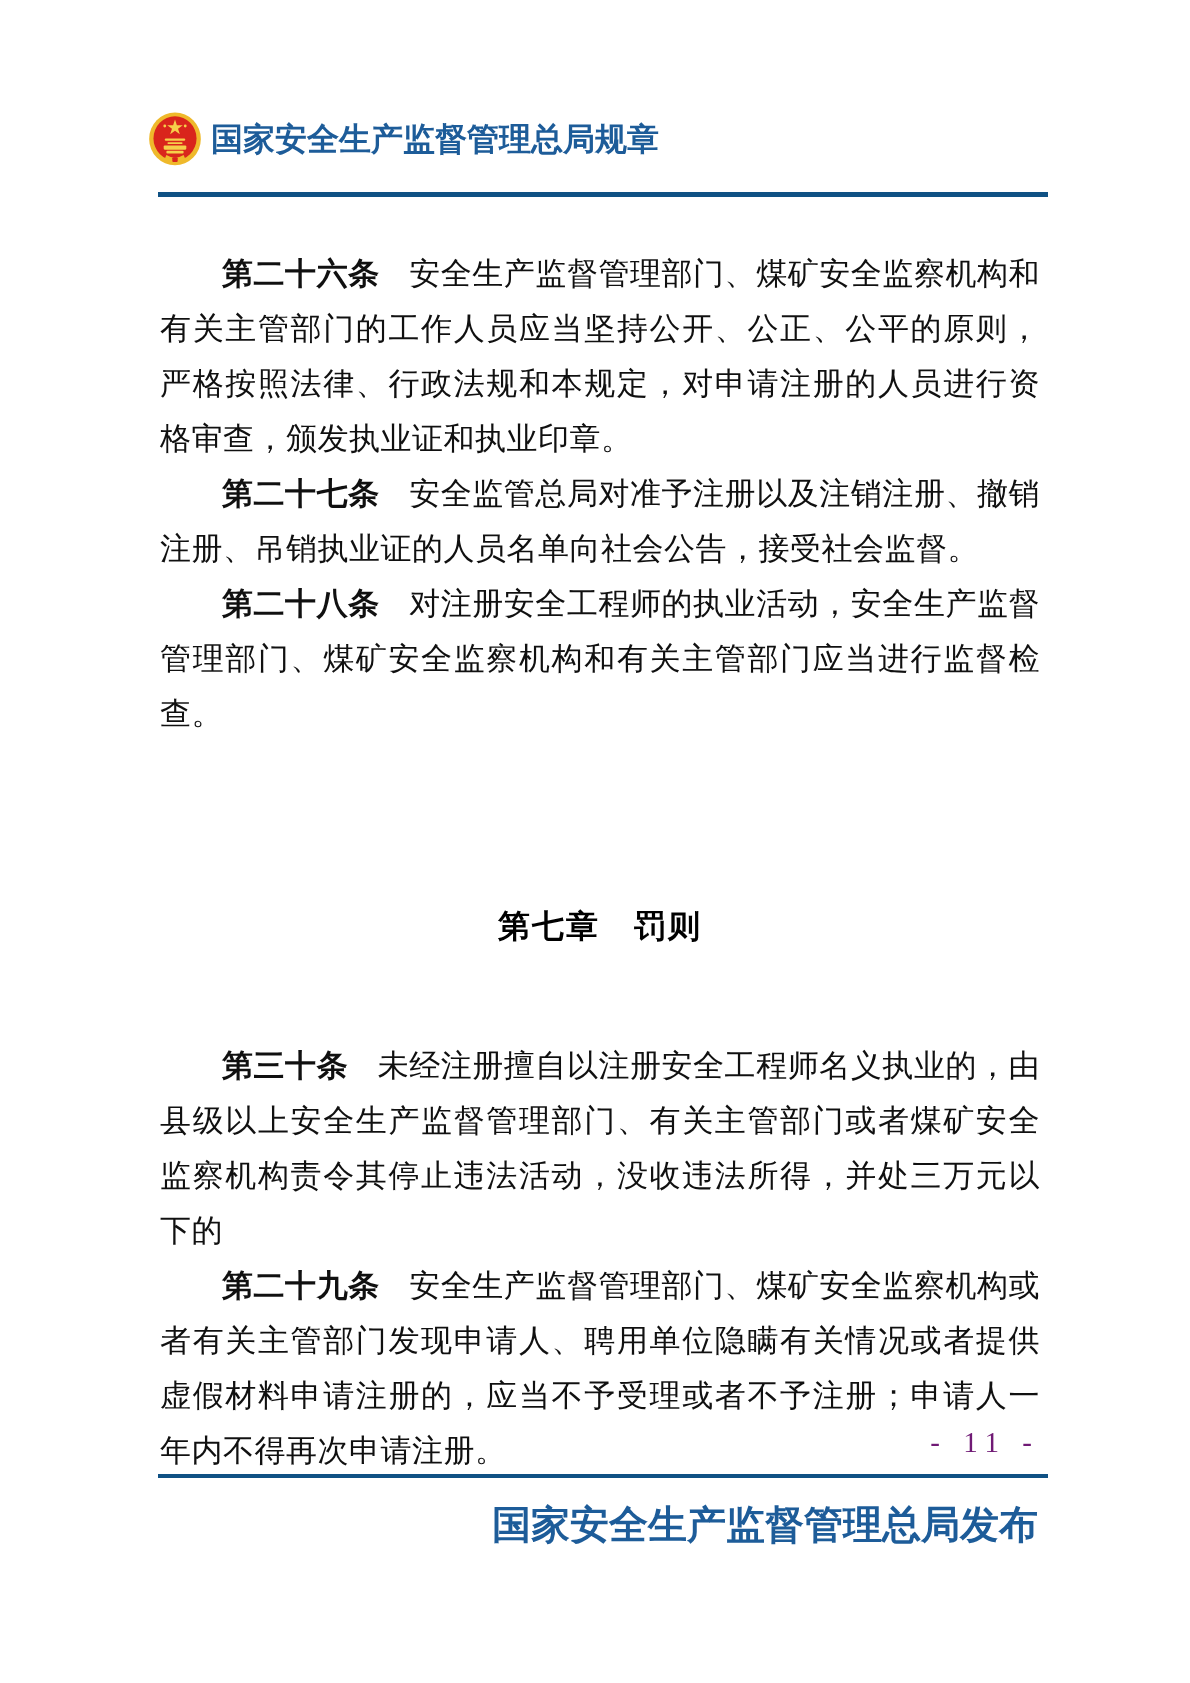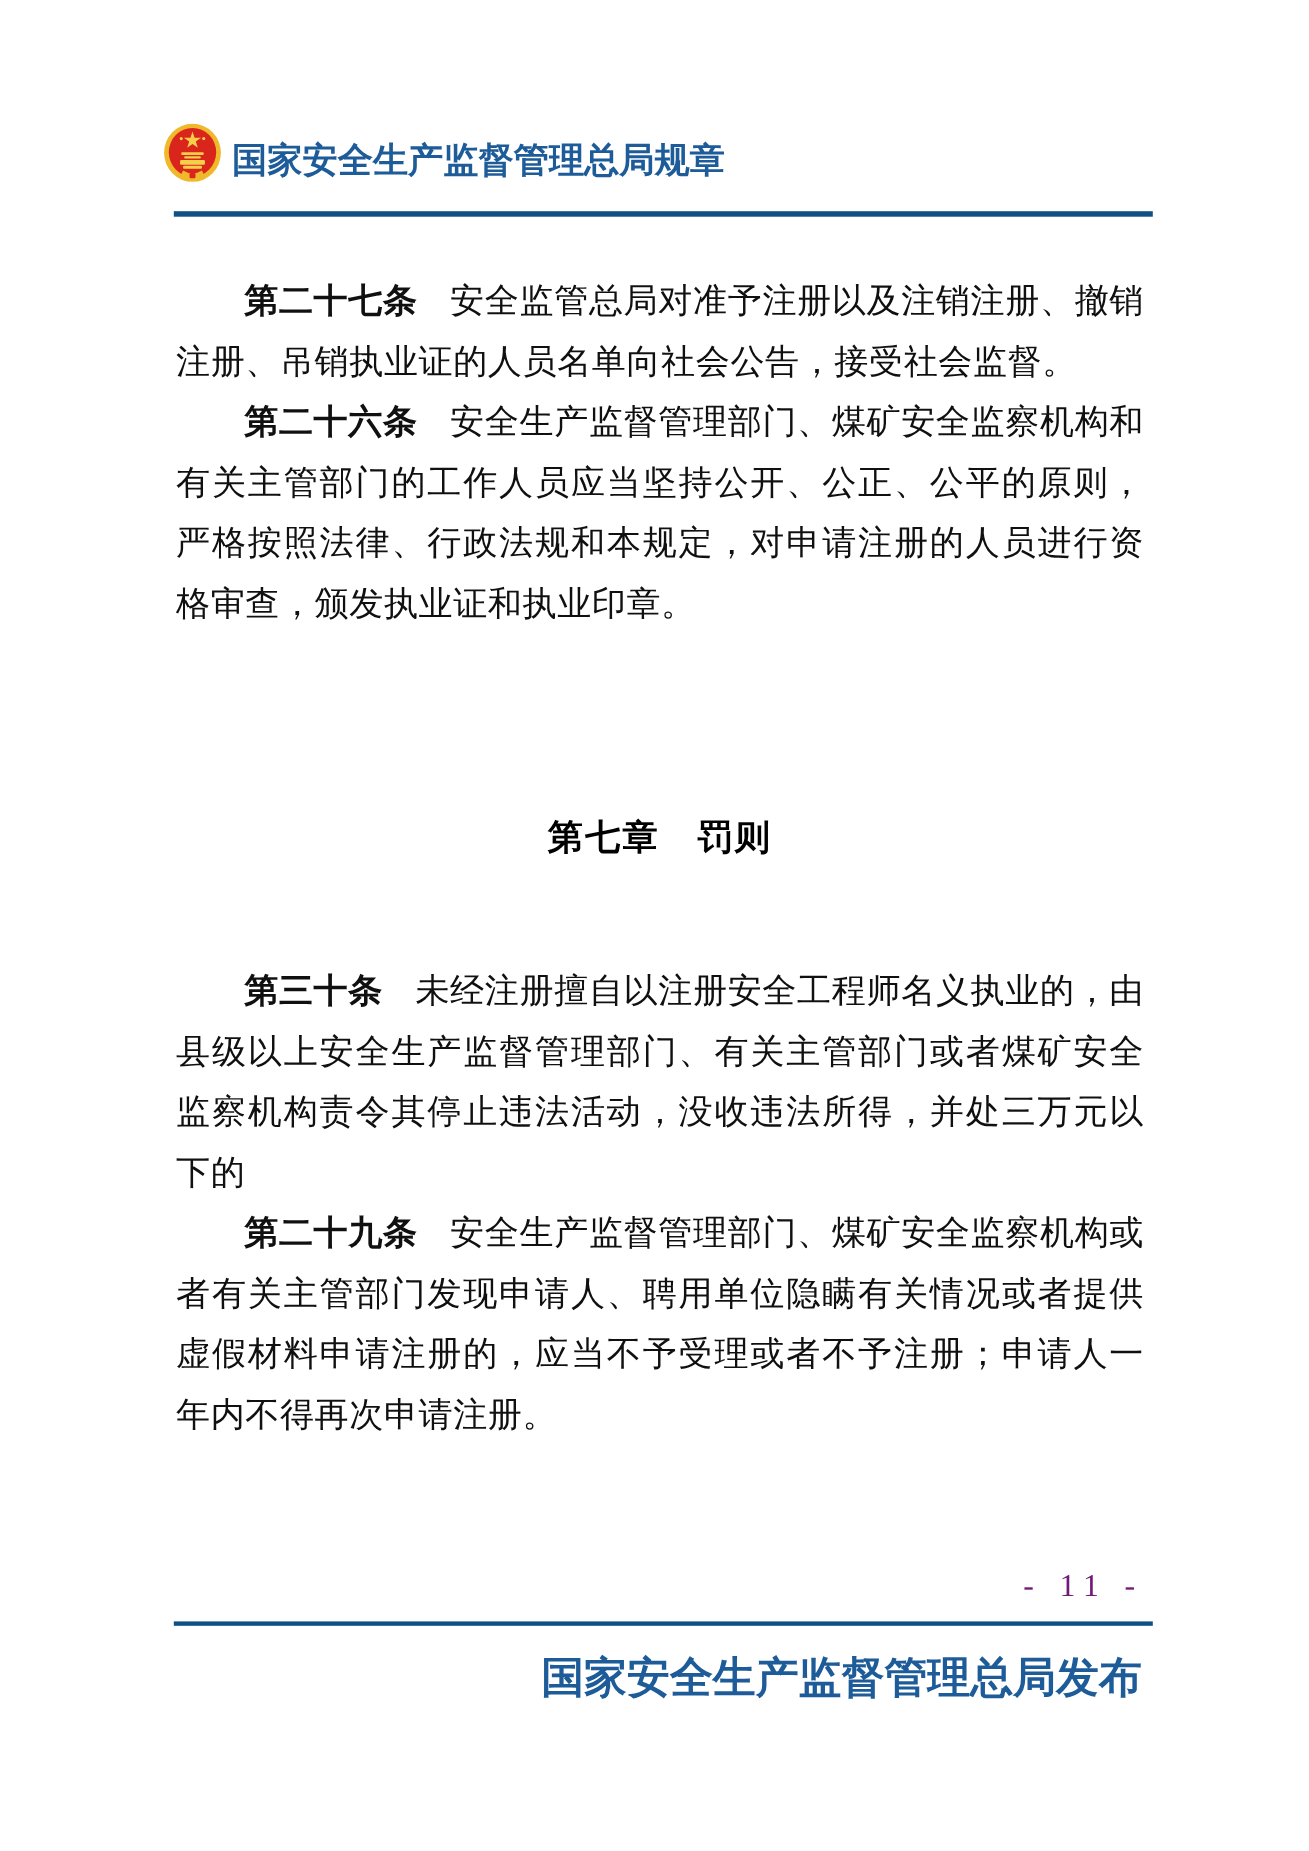--- a/index.html
+++ b/index.html
@@ -4,21 +4,21 @@
 <style>
   html,body{margin:0;padding:0;}
   body{
     width:1190px;height:1683px;position:relative;background:#ffffff;
     font-family:"Liberation Serif","DejaVu Serif",serif;
     color:#101010;overflow:hidden;
   }
   
   .header-row{
     position:absolute;left:148px;top:112px;width:900px;
-    display:flex;align-items:flex-end;gap:9px;
+    display:flex;align-items:center;gap:9px;
   }
   .emblem{width:54px;height:56px;flex:0 0 auto;}
   .header-title{
     font-family:"Liberation Sans","DejaVu Sans",sans-serif;
     font-weight:700;font-size:32px;letter-spacing:0px;
     color:#1d5c99;white-space:nowrap;
   }
   .rule{
     position:absolute;left:158px;width:890px;height:5px;background:#0f5184;
   }
@@ -72,27 +72,30 @@
     <path d="M30 89 Q50 101 70 89 L66 80 Q50 90 34 80 Z" fill="#efb92b"></path>
     <rect x="45" y="84" width="10" height="9" rx="2" fill="#d9251c"></rect>
   </svg>
   <div class="header-title">国家安全生产监督管理总局规章</div>
 </div>
 <div class="rule rule-top"></div>
 
 <div class="content">
 
   <p class="article">
+    <span class="art-num">第二十六条</span><span>安全生产监督管理部门、煤矿安全监察机构和有关主管部门的工作人员应当坚持公开、公正、公平的原则，严格按照法律、行政法规和本规定，对申请注册的人员进行资格审查，颁发执业证和执业印章。</span>
+  </p>
+
+  <p class="article">
     <span class="art-num">第二十七条</span><span>安全监管总局对准予注册以及注销注册、撤销注册、吊销执业证的人员名单向社会公告，接受社会监督。</span>
   </p>
 
   <p class="article">
-    <span class="art-num">第二十六条</span><span>安全生产监督管理部门、煤矿安全监察机构和有关主管部门的工作人员应当坚持公开、公正、公平的原则，严格按照法律、行政法规和本规定，对申请注册的人员进行资格审查，颁发执业证和执业印章。</span>
+    <span class="art-num">第二十八条</span><span>对注册安全工程师的执业活动，安全生产监督管理部门、煤矿安全监察机构和有关主管部门应当进行监督检查。</span>
   </p>
-
 
   <h2 class="chapter">第七章　罚则</h2>
 
   <p class="article">
     <span class="art-num">第三十条</span><span>未经注册擅自以注册安全工程师名义执业的，由县级以上安全生产监督管理部门、有关主管部门或者煤矿安全监察机构责令其停止违法活动，没收违法所得，并处三万元以下的</span>
   </p>
 
   <p class="article">
     <span class="art-num">第二十九条</span><span>安全生产监督管理部门、煤矿安全监察机构或者有关主管部门发现申请人、聘用单位隐瞒有关情况或者提供虚假材料申请注册的，应当不予受理或者不予注册；申请人一年内不得再次申请注册。</span>
   </p>

